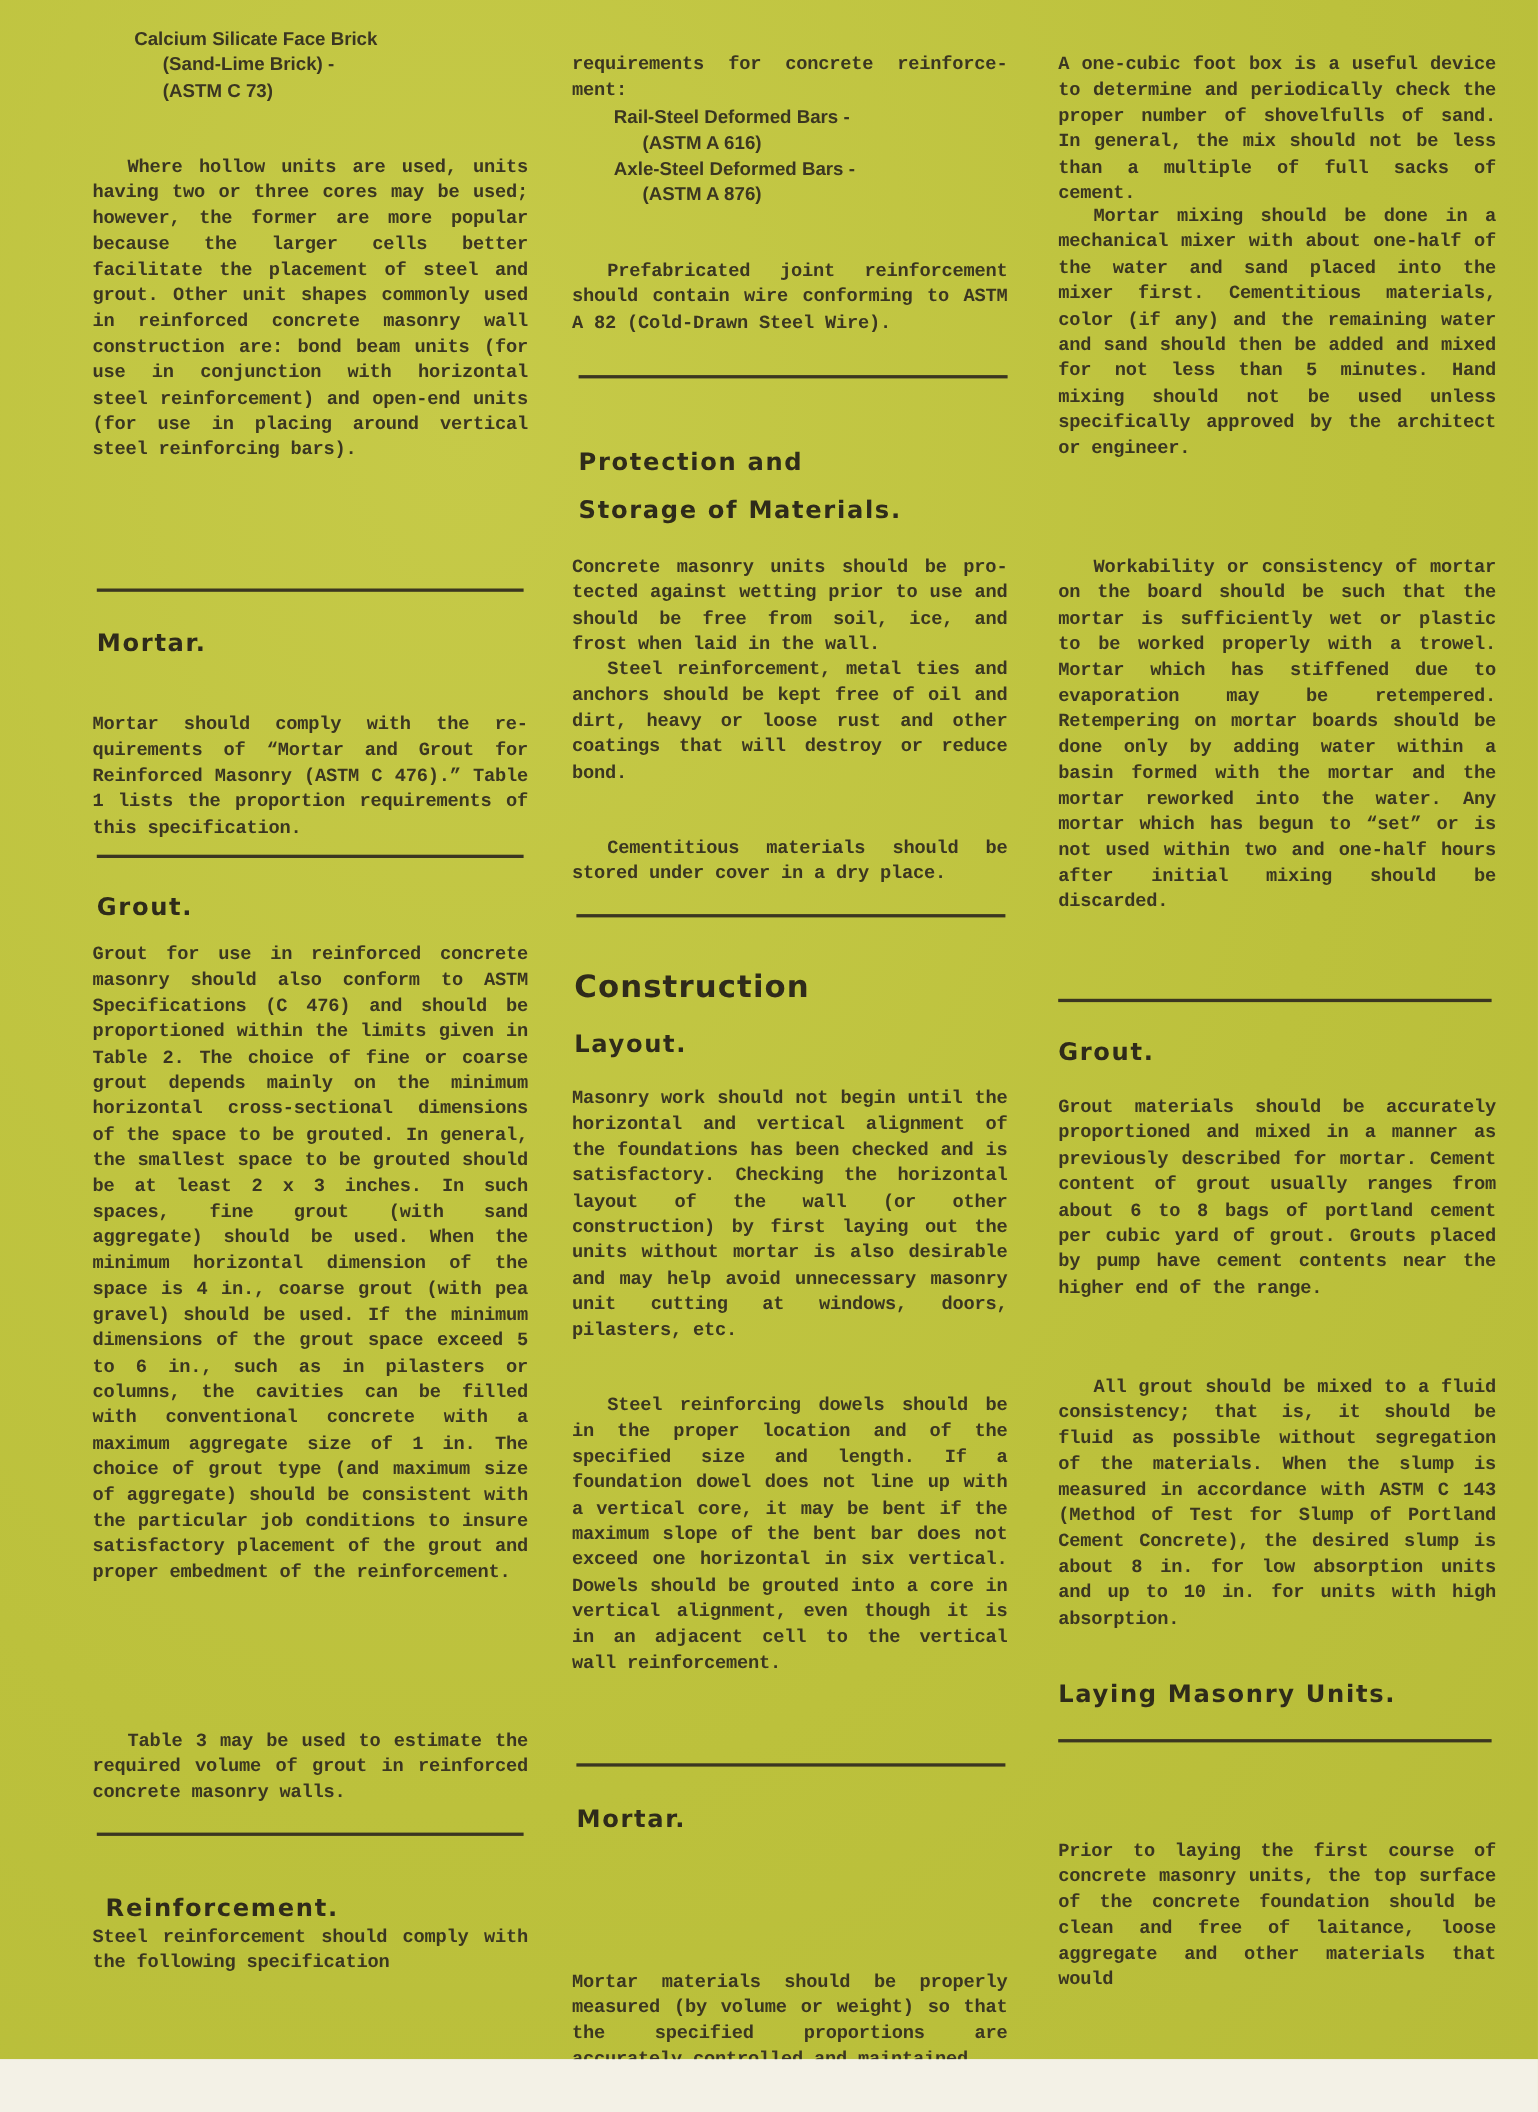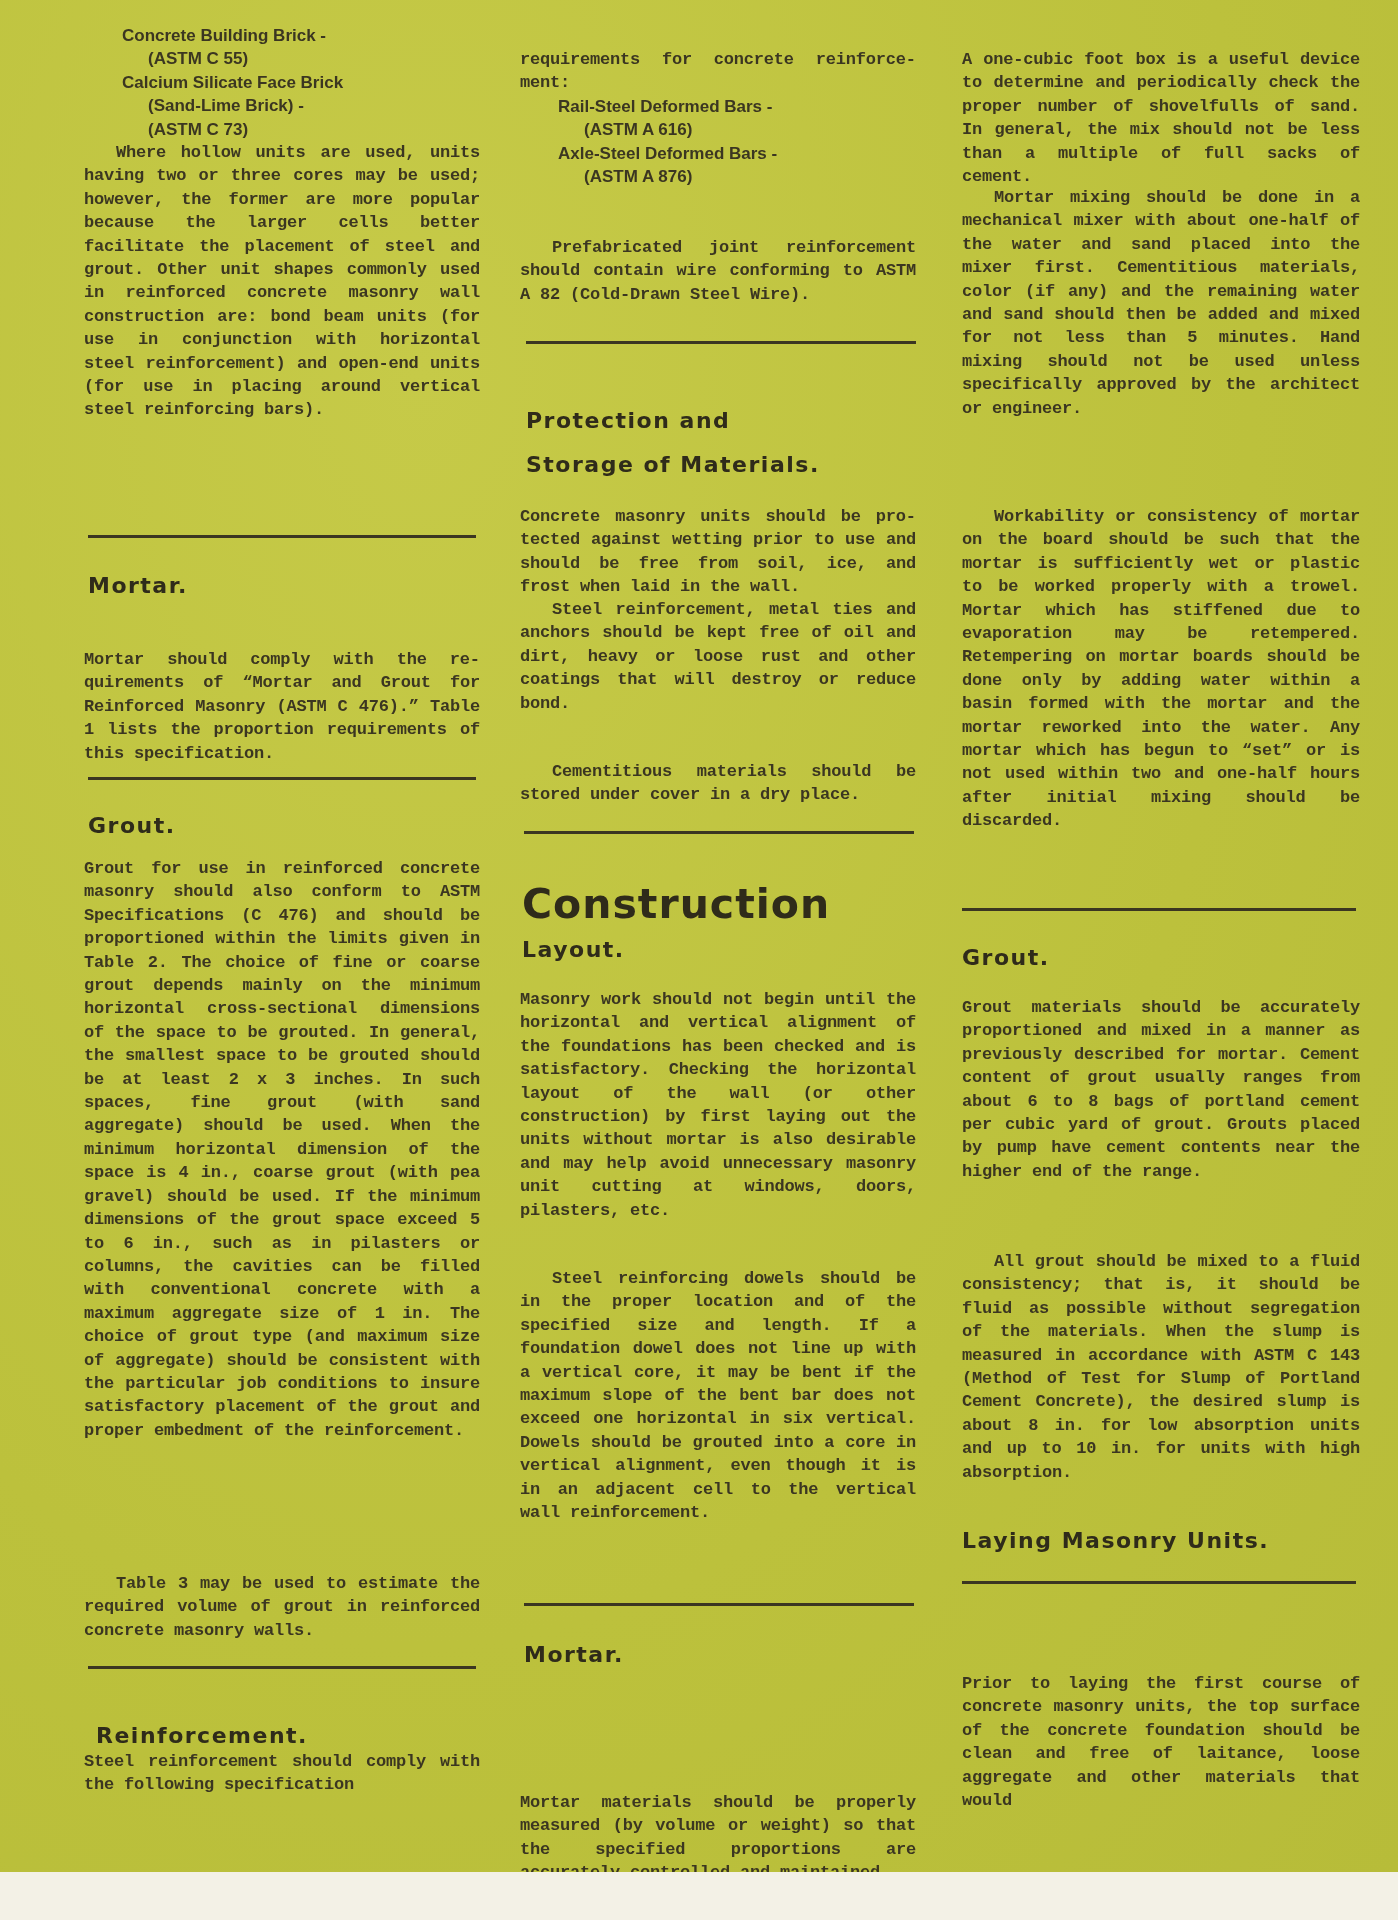--- a/index.html
+++ b/index.html
@@ -34,35 +34,31 @@
   .li-cont { padding-left:64px; display:block; }
   .rule { height:3px; background:#3b3621; border:none; margin:0; position:absolute; }
   .h2 {
     position:absolute; margin:0;
     font-family:"DejaVu Sans", sans-serif; font-weight:bold;
     font-size:22px; color:#2f2b1a; letter-spacing:1.5px;
   }
   .h1 {
     position:absolute; margin:0;
     font-family:"DejaVu Sans", sans-serif; font-weight:bold;
-    font-size:41px; color:#2f2b1a; letter-spacing:1px;
+    font-size:28px; color:#2f2b1a; letter-spacing:1px;
   }
   .block { position:absolute; left:0; right:0; }
 </style>
 </head>
 <body>
 
 <div class="page">
 
   <div class="col col1">
     <div class="block" style="top:24px;">
-      <p class="list-item">
-        <span class="li-name">Concrete Building Brick -</span>
-        <span class="li-code">(ASTM C 55)</span>
-      </p>
       <p class="list-item">
         <span class="li-name">Calcium Silicate Face Brick</span>
         <span class="li-cont">(Sand-Lime Brick) -</span>
         <span class="li-code">(ASTM C 73)</span>
       </p>
     </div>
     <p class="p ind block" style="top:141px;">Where hollow units are used, units having two or three cores may be used; however, the former are more popular because the larger cells better facilitate the placement of steel and grout. Other unit shapes commonly used in reinforced concrete masonry wall con­struction are: bond beam units (for use in conjunction with horizontal steel reinforcement) and open-end units (for use in placing around verti­cal steel reinforcing bars).</p>
 
     <hr class="rule" style="top:535px; left:4px; width:388px;">
     <h2 class="h2" style="top:573px; left:4px;">Mortar.</h2>

